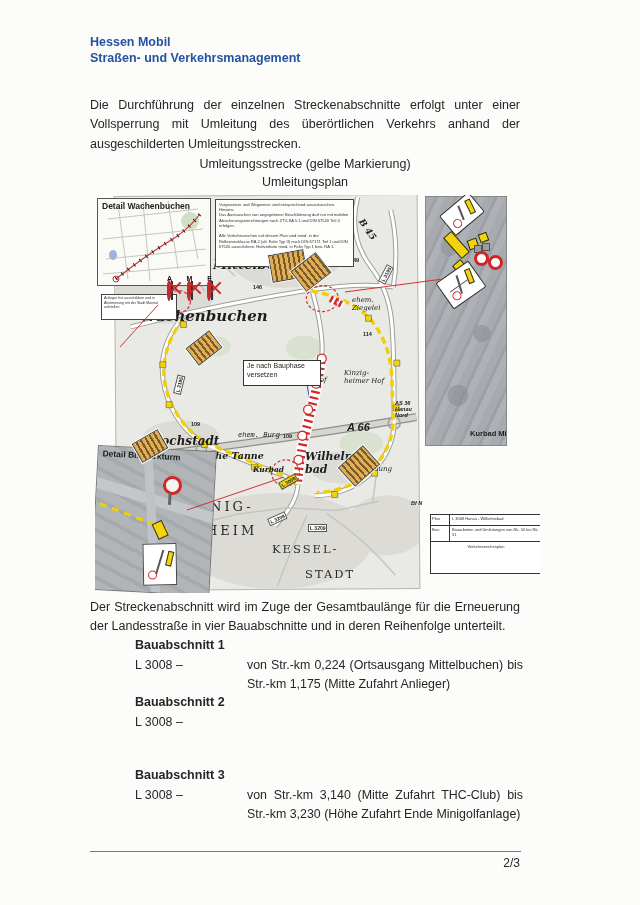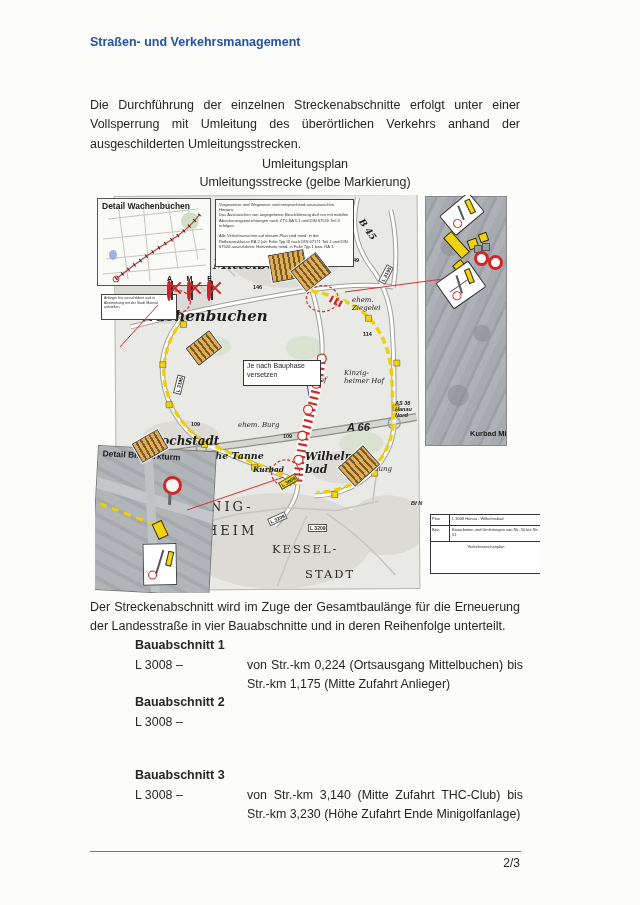--- a/index.html
+++ b/index.html
@@ -121,28 +121,29 @@
   .tb-k{width:16px;flex:none;border-right:0.5px solid #333;padding:1px 1px 4px;}
   .tb-v{flex:1;padding:1px 2px 4px;}
   .tb-full{padding:2px;text-align:center;}
 
   #overlay-lines{left:0;top:0;z-index:5;pointer-events:none;}
 </style>
 </head>
 <body>
 
 <div id="letterhead" class="abs">
+  <div>Hessen Mobil</div>
   <div>Straßen- und Verkehrsmanagement</div>
 </div>
 
 <div id="intro" class="abs para">Die Durchführung der einzelnen Streckenabschnitte erfolgt unter einer Vollsperrung mit Umleitung des überörtlichen Verkehrs anhand der ausgeschilderten Umleitungsstrecken.</div>
 
 <div id="plan-title" class="abs">
+  <div>Umleitungsstrecke (gelbe Markierung)</div>
   <div>Umleitungsplan</div>
-  <div>Umleitungsstrecke (gelbe Markierung)</div>
 </div>
 
 <div id="map" class="abs">
 
   <div id="main-map" class="abs">
     <svg width="302" height="393" viewBox="0 0 302 393">
 
       <g fill="#dcdbd6">
         <ellipse cx="50" cy="95" rx="50" ry="32"></ellipse>
         <ellipse cx="170" cy="58" rx="58" ry="34"></ellipse>
@@ -238,21 +239,21 @@
       <span class="mlb lb-b45" style="left: 270px; top: 22px; transform: rotate(55deg);">B 45</span>
       <span class="mlb lb-tiny" style="left: 258px; top: 62px;">49</span>
       <span class="mlb lb-it7" style="left: 257px; top: 69px;">ehem.
 Ziegelei</span>
       <span class="mlb lb-road" style="left: 283px; top: 86px; transform: rotate(-62deg);">L 3195</span>
       <span class="mlb lb-road" style="left: 78px; top: 198px; transform: rotate(-76deg);">L 3195</span>
       <span class="mlb lb-it7" style="left: 186px; top: 149px;">Waldfriedhof</span>
       <span class="mlb lb-tiny" style="left: 268px; top: 136px;">114</span>
       <span class="mlb lb-it7" style="left: 249px; top: 142px;">Kinzig-
 heimer Hof</span>
-      <span class="mlb lb-it7" style="left: 143px; top: 194px;">ehem. Burg</span>
+      <span class="mlb lb-it7" style="left: 143px; top: 204px; font-family: Liberation Mono, monospace;">ehem. Burg</span>
       <span class="mlb lb-hwy" style="left: 252px; top: 226px;">A 66</span>
       <span class="mlb lb-tiny-i" style="left: 300px; top: 205px;">AS 36
 Hanau
 Nord</span>
       <span class="mlb lb-tiny" style="left: 96px; top: 226px;">109</span>
       <span class="mlb lb-tiny" style="left: 188px; top: 238px;">109</span>
       <span class="mlb lb-it7" style="left: 252px; top: 238px;">Abstimmung</span>
       <span class="mlb lb-big12" style="left: 55px; top: 239px;">Hochstadt</span>
       <span class="mlb lb-big10" style="left: 105px; top: 255px;">Hohe Tanne</span>
       <span class="mlb lb-it8" style="left: 158px; top: 270px;">Kurbad</span>

